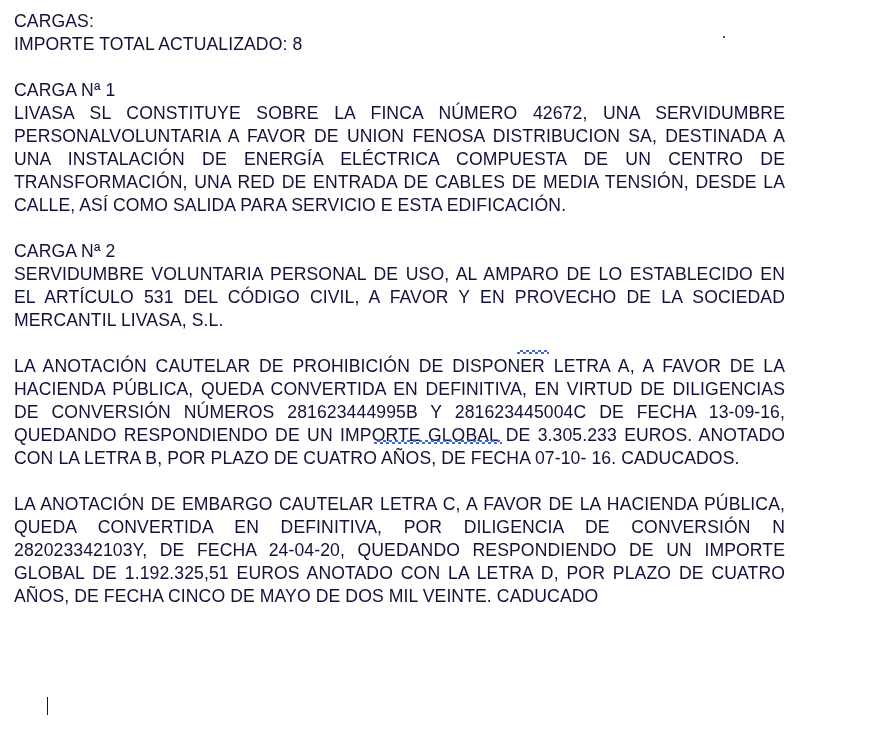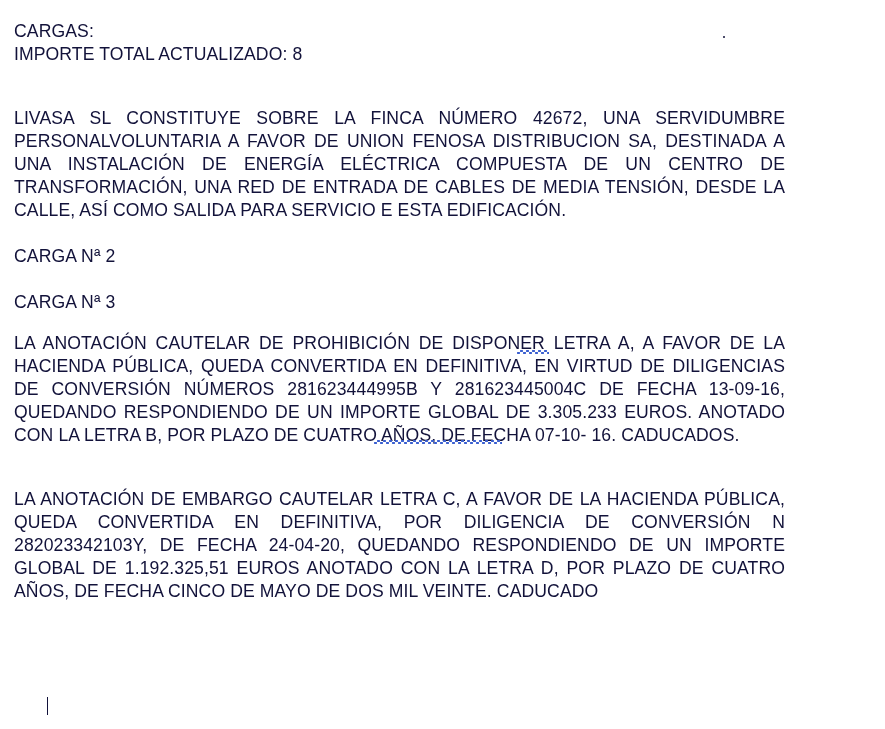--- a/index.html
+++ b/index.html
@@ -12,34 +12,33 @@
     height: 729px;
     font-family: "Liberation Sans", sans-serif;
     color: #1a1a2e;
     overflow: hidden;
   }
   .page {
     position: relative;
     width: 885px;
     height: 729px;
     box-sizing: border-box;
-    padding: 20px 100px 0 14px;
+    padding: 10px 100px 0 14px;
   }
   .doc-line,
   .doc-para {
     font-size: 17.6px;
     line-height: 23px;
     color: #12123a;
     margin: 0;
     letter-spacing: 0.1px;
   }
   .doc-para {
     text-align: justify;
     text-justify: inter-word;
-    margin-top: 18px;
   }
   .heading {
     text-align: left;
   }
   .spacer {
     height: 23px;
   }
   .block {
     margin: 0;
   }
@@ -81,33 +80,34 @@
   <div class="stray-dot"></div>
 
   <div class="block">
     <p class="doc-line heading">CARGAS:</p>
     <p class="doc-line heading">IMPORTE TOTAL ACTUALIZADO: 8</p>
   </div>
 
   <div class="spacer"></div>
 
   <div class="block">
+    <p class="doc-line heading">CARGA Nª 1</p>
     <p class="doc-para">LIVASA SL CONSTITUYE SOBRE LA FINCA NÚMERO 42672, UNA SERVIDUMBRE PERSONALVOLUNTARIA A FAVOR DE UNION FENOSA DISTRIBUCION SA, DESTINADA A UNA INSTALACIÓN DE ENERGÍA ELÉCTRICA COMPUESTA DE UN CENTRO DE TRANSFORMACIÓN, UNA RED DE ENTRADA DE CABLES DE MEDIA TENSIÓN, DESDE LA CALLE, ASÍ COMO SALIDA PARA SERVICIO E ESTA EDIFICACIÓN.</p>
   </div>
 
   <div class="spacer"></div>
 
   <div class="block">
     <p class="doc-line heading">CARGA Nª 2</p>
+    <p class="doc-para">SERVIDUMBRE VOLUNTARIA PERSONAL DE USO, AL AMPARO DE LO ESTABLECIDO EN EL ARTÍCULO 531 DEL CÓDIGO CIVIL, A FAVOR Y EN PROVECHO DE LA SOCIEDAD MERCANTIL LIVASA, S.L.</p>
   </div>
 
   <div class="spacer"></div>
 
   <div class="block">
-    <p class="doc-line heading">CARGA Nª 3</p>
     <p class="doc-para">LA ANOTACIÓN CAUTELAR DE PROHIBICIÓN DE DISPONER LETRA A, A FAVOR DE LA HACIENDA PÚBLICA, QUEDA CONVERTIDA EN DEFINITIVA, EN VIRTUD DE DILIGENCIAS DE CONVERSIÓN NÚMEROS 281623444995B Y 281623445004C DE FECHA 13-09-16, QUEDANDO RESPONDIENDO DE UN IMPORTE GLOBAL DE 3.305.233 EUROS. ANOTADO CON LA LETRA B, POR PLAZO DE CUATRO AÑOS, DE FECHA 07-10- 16. CADUCADOS.</p>
   </div>
 
   <div class="spacer"></div>
 
   <div class="block">
     <p class="doc-para">LA ANOTACIÓN DE EMBARGO CAUTELAR LETRA C, A FAVOR DE LA HACIENDA PÚBLICA, QUEDA CONVERTIDA EN DEFINITIVA, POR DILIGENCIA DE CONVERSIÓN N 282023342103Y, DE FECHA 24-04-20, QUEDANDO RESPONDIENDO DE UN IMPORTE GLOBAL DE 1.192.325,51 EUROS ANOTADO CON LA LETRA D, POR PLAZO DE CUATRO AÑOS, DE FECHA CINCO DE MAYO DE DOS MIL VEINTE. CADUCADO</p>
   </div>
 
   <div class="sq-blue" style="left:517px; top:350px; width:32px;"></div>

